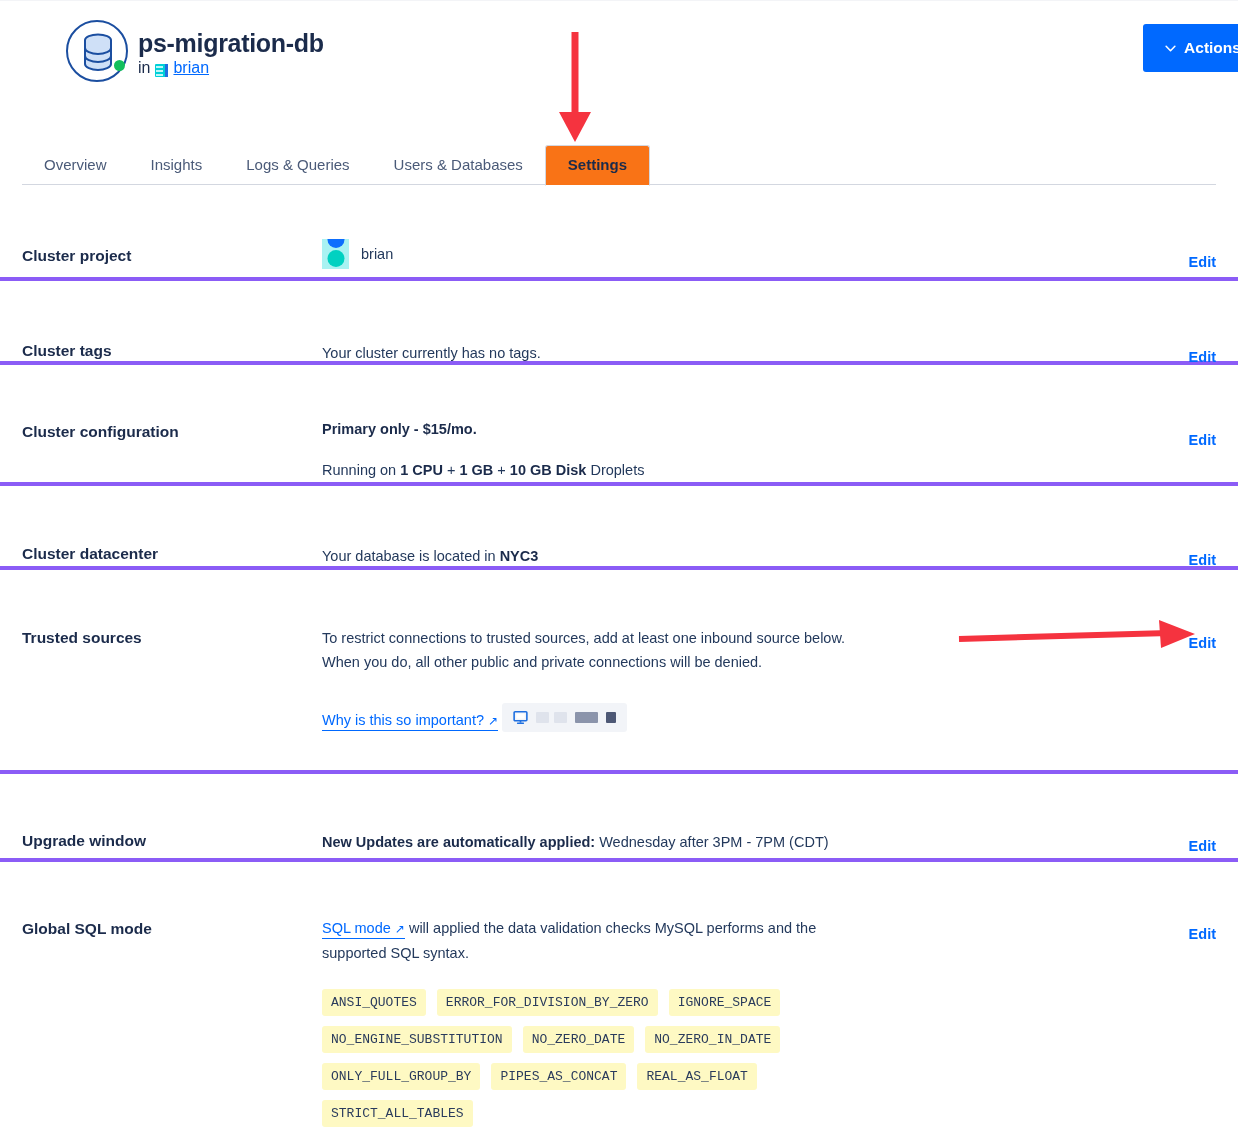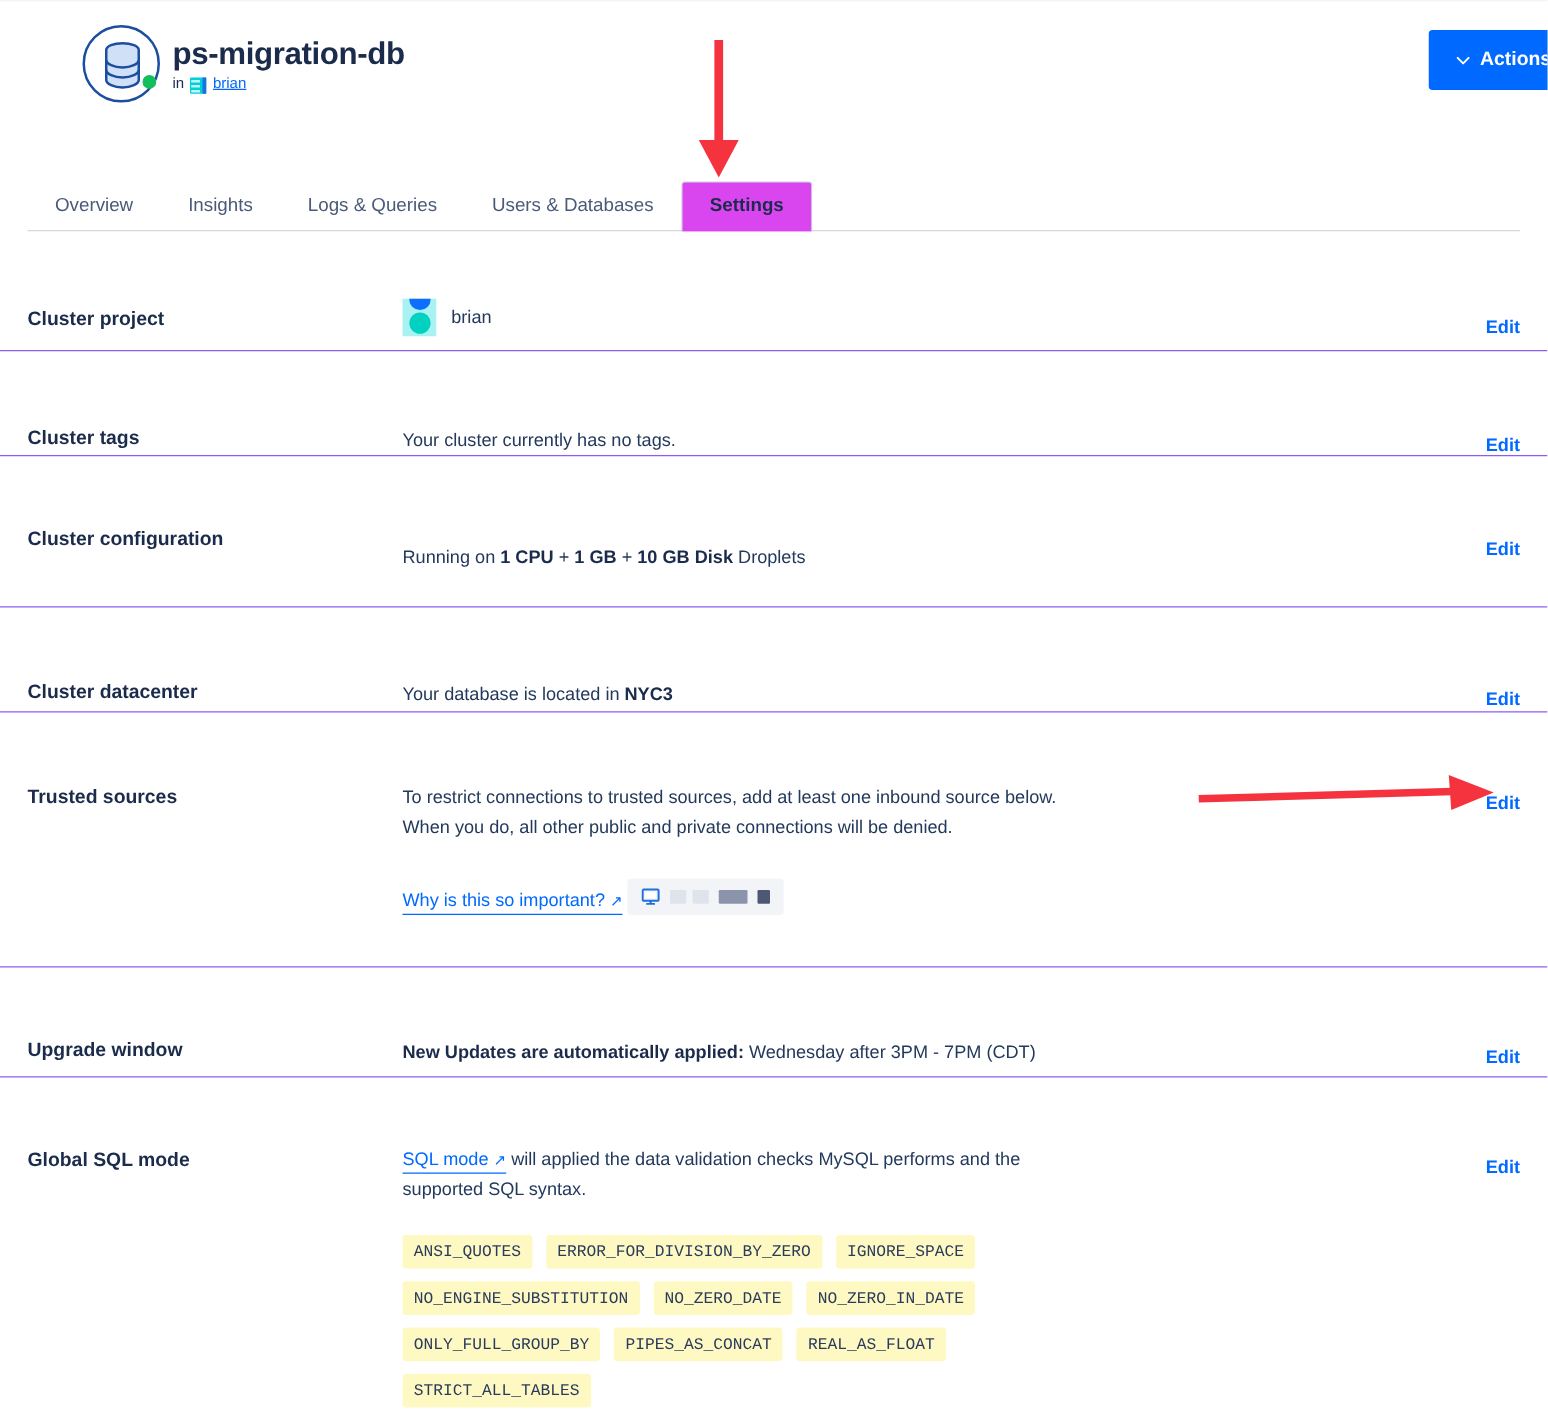--- a/index.html
+++ b/index.html
@@ -34,21 +34,21 @@
     width: 11px; height: 11px; border-radius: 50%;
     background: #13bf5c;
   }
   .header-title {
     position: absolute; left: 90px; top: 29px;
     font-size: 25px; font-weight: 700; letter-spacing: -0.3px;
     color: #1b2b4b;
   }
   .header-sub {
     position: absolute; left: 90px; top: 59px;
-    font-size: 12px; color: #1b2b4b; white-space: nowrap;
+    font-size: 16px; color: #1b2b4b; white-space: nowrap;
     display: flex; align-items: center; gap: 0;
   }
   .header-sub .in-word { margin-right: 5px; }
   .proj-mini-icon {
     display: inline-block; width: 13px; height: 13px;
     margin-right: 5px; position: relative; top: 2px;
     background: #00d0d8; border-radius: 1px;
   }
   .proj-mini-icon::before {
     content: ""; position: absolute; left: 1px; top: 2px;
@@ -90,34 +90,34 @@
     display: flex; align-items: flex-end;
   }
   .tab {
     position: relative;
     padding: 10px 22px 12px 22px;
     font-size: 15px; color: #4a5a78; cursor: pointer;
     white-space: nowrap; background: transparent;
   }
   .tab.active {
     color: #1b2b4b; font-weight: 700;
-    background: #d946ef;
+    background: #f97316;
     border: 1px solid #d3d7e0;
     border-bottom: 1px solid #fff;
     border-radius: 3px 3px 0 0;
     margin-bottom: -1px;
     padding: 10px 22px 12px 22px;
     z-index: 2;
   }
 
   
   .settings { position: absolute; top: 186px; left: 0; width: 1238px; }
   .row {
     position: relative;
-    border-bottom: 1px solid #8b5cf6;
+    border-bottom: 4px solid #8b5cf6;
     padding: 0 22px;
     display: flex;
   }
   .row:last-child { border-bottom: none; }
   .row-label {
     width: 300px; flex: none;
     font-size: 15.5px; font-weight: 700; color: #1b2b4b;
     padding-top: 0;
   }
   .row-body { flex: 1; font-size: 14.5px; color: #23395c; line-height: 24px; }
@@ -282,20 +282,21 @@
 
   <div class="row r-tags">
     <div class="row-label">Cluster tags</div>
     <div class="row-body">Your cluster currently has no tags.</div>
     <div class="row-edit">Edit</div>
   </div>
 
   <div class="row r-config">
     <div class="row-label">Cluster configuration</div>
     <div class="row-body">
+      <div class="bold">Primary only - $15/mo.</div>
       <div class="cfg-line2">
         <span>Running on </span><span class="bold">1 CPU</span><span> + </span><span class="bold">1 GB</span><span> + </span><span class="bold">10 GB Disk</span><span> Droplets</span>
       </div>
     </div>
     <div class="row-edit">Edit</div>
   </div>
 
   <div class="row r-dc">
     <div class="row-label">Cluster datacenter</div>
     <div class="row-body">

